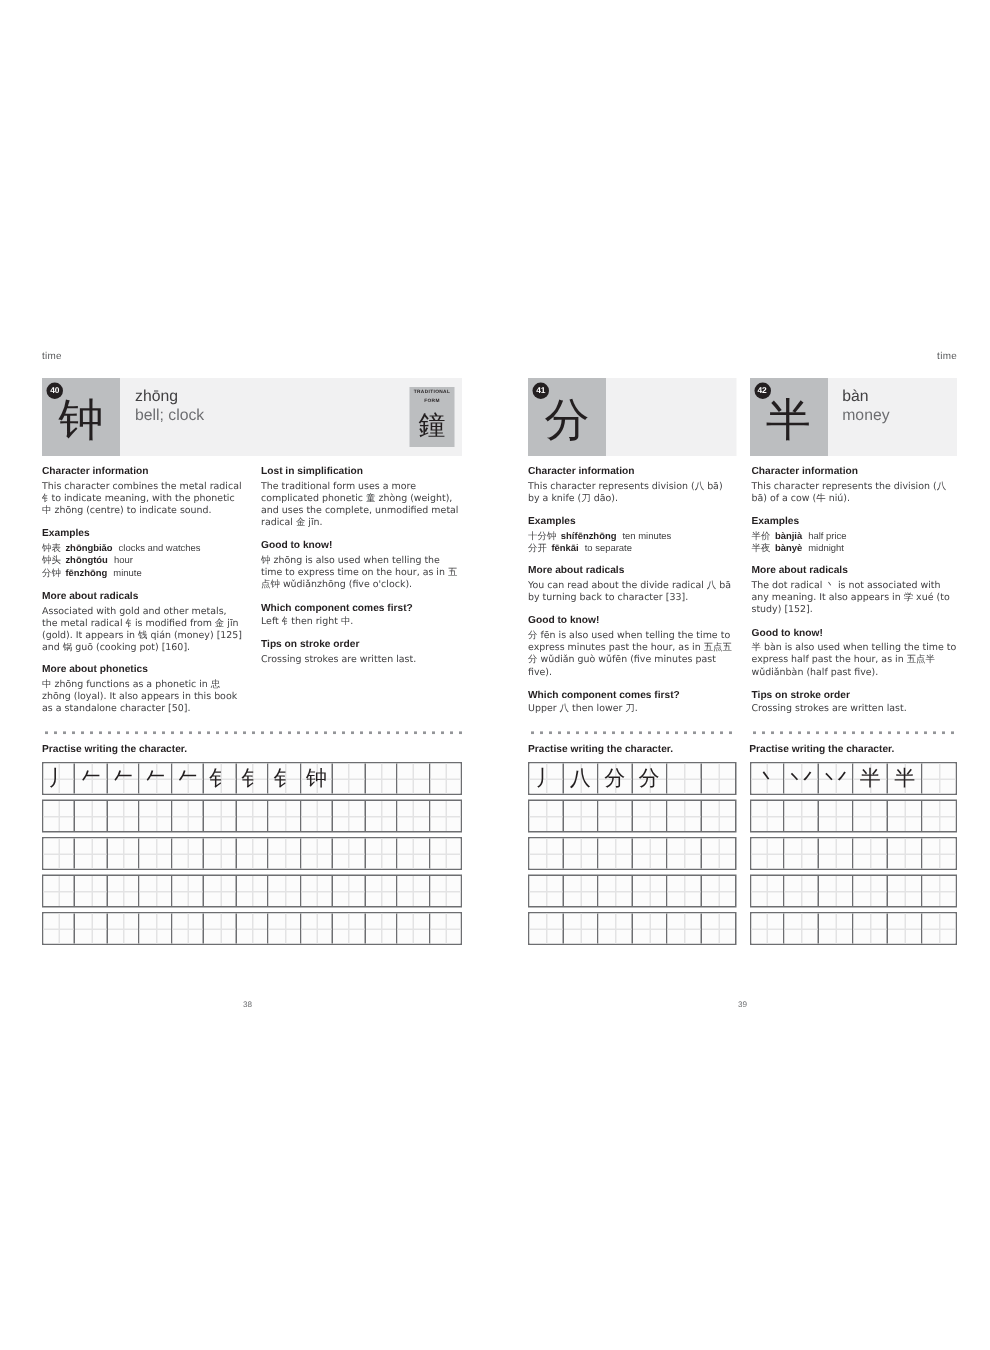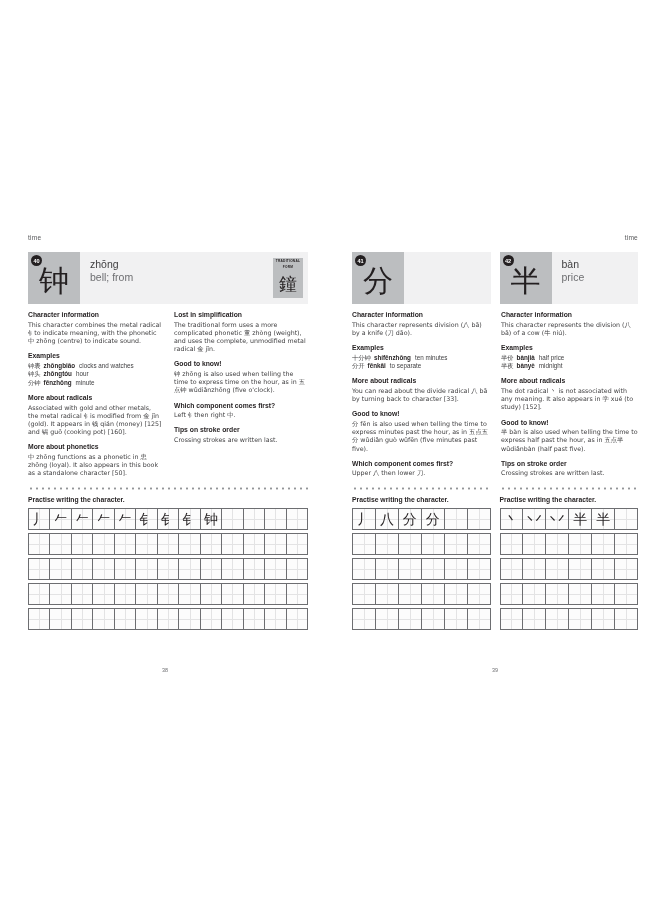--- a/index.html
+++ b/index.html
@@ -243,21 +243,21 @@
     <div class="running-head">time</div>
 
     <div class="banner-row">
       <div class="banner">
         <div class="banner-glyph-box">
           <div class="num-badge">40</div>
           <div class="banner-glyph">钟</div>
         </div>
         <div class="banner-text">
           <div class="pinyin">zhōng</div>
-          <div class="meaning">bell; from</div>
+          <div class="meaning">bell; clock</div>
         </div>
         <div class="trad-chip">
           <div class="trad-label">TRADITIONAL FORM</div>
           <div class="trad-glyph-box">
             <div class="trad-glyph">鐘</div>
           </div>
         </div>
       </div>
     </div>
 
@@ -417,21 +417,21 @@
         </div>
       </div>
 
       <div class="banner">
         <div class="banner-glyph-box">
           <div class="num-badge">42</div>
           <div class="banner-glyph">半</div>
         </div>
         <div class="banner-text">
           <div class="pinyin">bàn</div>
-          <div class="meaning">price</div>
+          <div class="meaning">money</div>
         </div>
       </div>
     </div>
 
     <div class="info-area">
 
       <div class="info-col">
         <h4 class="sec">Character information</h4>
         <p class="body cn">This character represents division (八 bā) by a knife (刀 dāo).</p>
 

